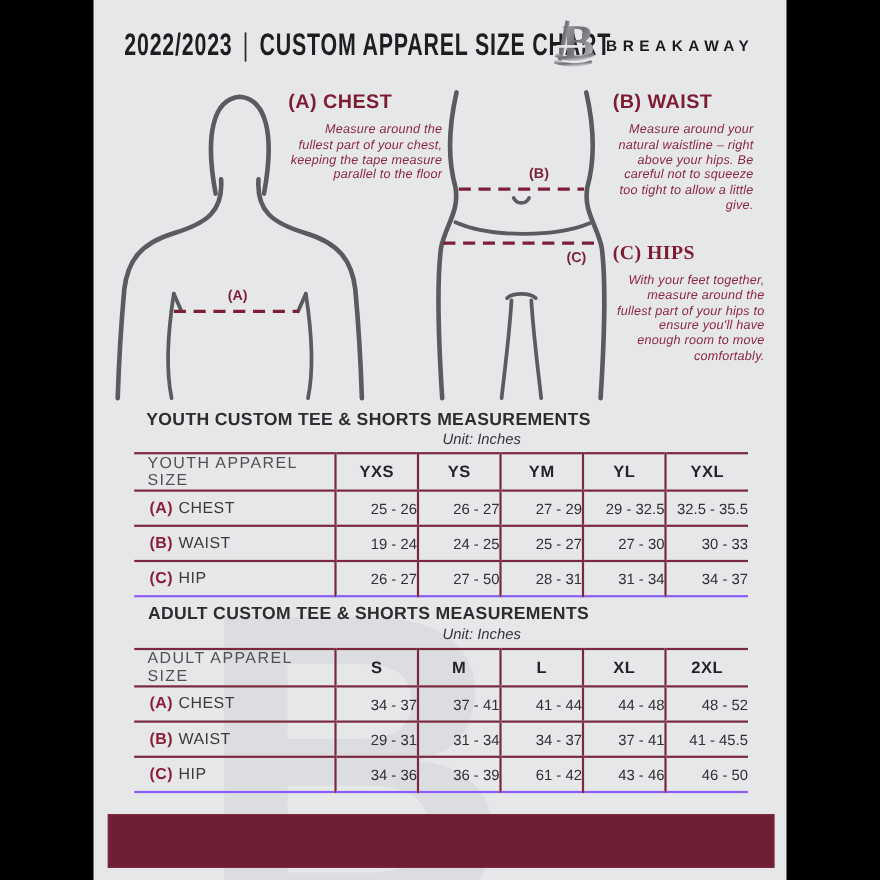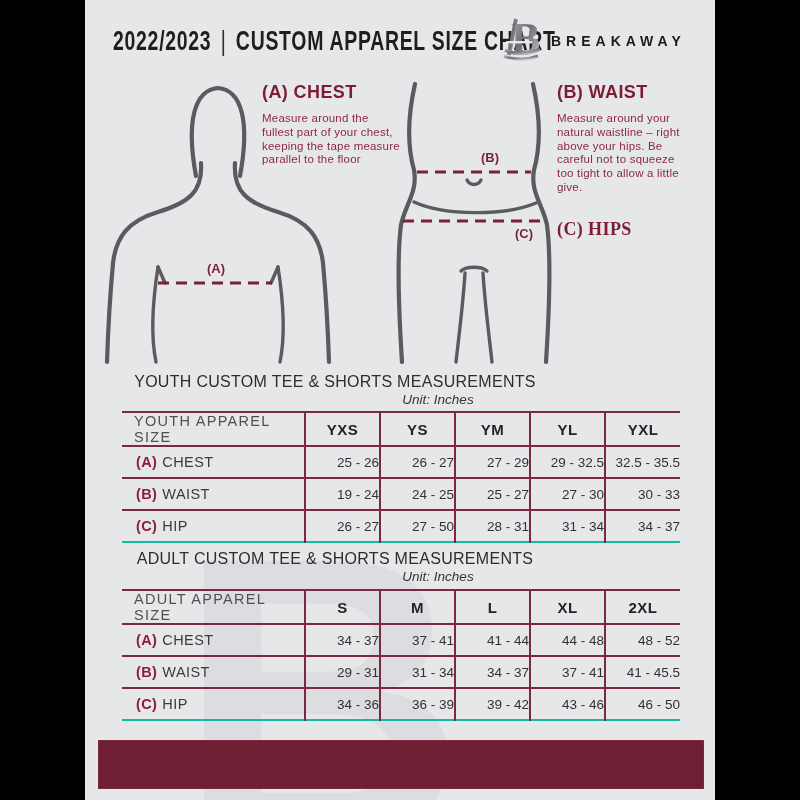--- a/index.html
+++ b/index.html
@@ -18,33 +18,33 @@
               letter-spacing:5px;color:#1b1c1e;}
 
   
   .diagram{position:absolute;left:0;top:75px;width:630px;height:292px;z-index:1;}
   .fig{fill:none;stroke:#5a5b5e;stroke-width:4.2;stroke-linecap:round;}
   .fig-thin{fill:none;stroke:#5a5b5e;stroke-width:3.4;stroke-linecap:round;}
   .dash{fill:none;stroke:#7d1f36;stroke-width:3;stroke-dasharray:11 7;}
 
   .marker{position:absolute;font-size:13px;font-weight:bold;color:#7d1f36;z-index:2;}
   .g-head{position:absolute;font-size:18px;font-weight:bold;color:#7e1c33;letter-spacing:0.4px;z-index:2;}
-  .g-text{position:absolute;font-size:11.5px;color:#8d2746;
-          line-height:13.8px;letter-spacing:0.2px;z-index:2;}
+  .g-text{position:absolute;font-size:11.5px;font-style:italic;color:#8d2746;
+          line-height:13.8px;letter-spacing:0.2px;z-index:2;text-align:right;}
 
   
   .sec-title{position:absolute;left:0;width:500px;text-align:center;font-size:16px;
-             font-weight:normal;color:#2c2d2f;letter-spacing:0.3px;z-index:2;}
+             font-weight:bold;color:#2c2d2f;letter-spacing:0.3px;z-index:2;}
   .sec-unit{position:absolute;left:0;width:706px;text-align:center;font-size:13.5px;
             font-style:italic;color:#333437;z-index:2;}
 
   
   table.size-table{position:absolute;left:37px;width:558px;border-collapse:collapse;
                    table-layout:fixed;z-index:2;
-                   border-top:2px solid #7b2940;border-bottom:2px solid #14b8a6;}
+                   border-top:2px solid #7b2940;border-bottom:2px solid #8b5cf6;}
   .size-table col.c0{width:183px;} .size-table col.cn{width:75px;}
   .size-table th,.size-table td{border-left:2px solid #7b2940;padding:0;}
   .size-table th:first-child,.size-table td:first-child{border-left:none;}
   .size-table thead th{height:29px;border-bottom:2px solid #7b2940;}
   .size-table tbody td{height:30px;border-bottom:2px solid #7b2940;}
   .size-table tbody tr:last-child td{border-bottom:none;}
   th.lbl-head{text-align:left;padding-left:12px;font-weight:400;font-size:14.5px;
               color:#505153;letter-spacing:1.3px;}
   th.size-head{text-align:center;font-size:15px;font-weight:bold;color:#232427;letter-spacing:0.5px;}
   td.row-label{text-align:left;padding-left:14px;font-size:14.5px;color:#3a3b3d;letter-spacing:0.4px;}
@@ -116,20 +116,21 @@
     <div class="marker" style="left:396px;top:150px;">(B)</div>
     <div class="marker" style="left:430px;top:226px;">(C)</div>
 
     <div class="g-head" style="left:177px;top:82px;">(A) CHEST</div>
     <div class="g-text" style="left:177px;top:112px;width:140px;">Measure around the fullest part of your chest, keeping the tape measure parallel to the floor</div>
 
     <div class="g-head" style="left:472px;top:82px;">(B) WAIST</div>
     <div class="g-text" style="left:472px;top:112px;width:128px;">Measure around your natural waistline – right above your hips. Be careful not to squeeze too tight to allow a little give.</div>
 
     <div class="g-head" style="left:472px;top:219px;font-family:Liberation Serif, serif;">(C) HIPS</div>
+    <div class="g-text" style="left:472px;top:249px;width:138px;">With your feet together, measure around the fullest part of your hips to ensure you'll have enough room to move comfortably.</div>
 
     <div class="sec-title" style="top:373px;">YOUTH CUSTOM TEE &amp; SHORTS MEASUREMENTS</div>
     <div class="sec-unit" style="top:392px;">Unit: Inches</div>
 
     <table class="size-table" style="top:411px;">
       <colgroup>
           <col class="c0">
           <col class="cn">
           <col class="cn">
           <col class="cn">
@@ -210,21 +211,21 @@
           <td class="val">29 - 31</td>
           <td class="val">31 - 34</td>
           <td class="val">34 - 37</td>
           <td class="val">37 - 41</td>
           <td class="val">41 - 45.5</td>
         </tr>
         <tr>
           <td class="row-label"><span class="pfx">(C)</span><span>HIP</span></td>
           <td class="val">34 - 36</td>
           <td class="val">36 - 39</td>
-          <td class="val">39 - 42</td>
+          <td class="val">61 - 42</td>
           <td class="val">43 - 46</td>
           <td class="val">46 - 50</td>
         </tr>
       </tbody>
     </table>
 
     <div class="footer-bar"></div>
   </div>
 </div>
 

